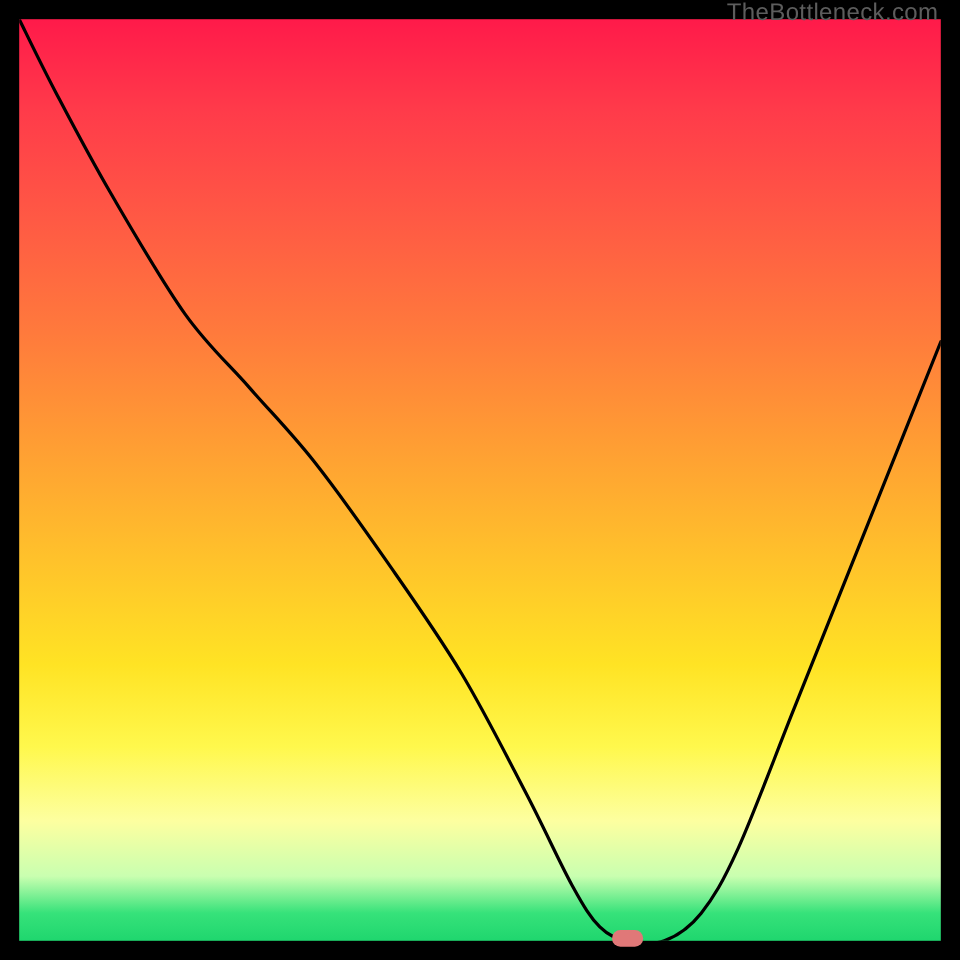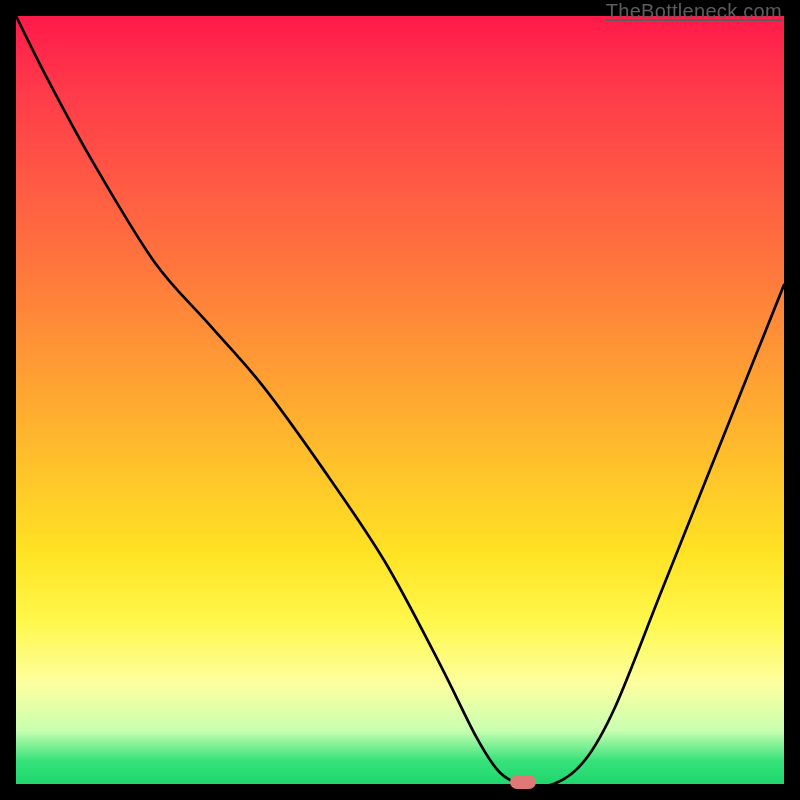--- a/index.html
+++ b/index.html
@@ -48,21 +48,20 @@
     display: block;
   }
   .watermark {
     position: absolute;
     top: 0;
     right: 18px;
     color: #5d5d5d;
     font-size: 20px;
     letter-spacing: 0.3px;
     user-select: none;
-    text-decoration: underline;
   }
   .marker {
     position: absolute;
     width: 26px;
     height: 14px;
     border-radius: 7px;
     background: #e07878;
     transform: translate(-50%, -50%);
   }
 </style>

